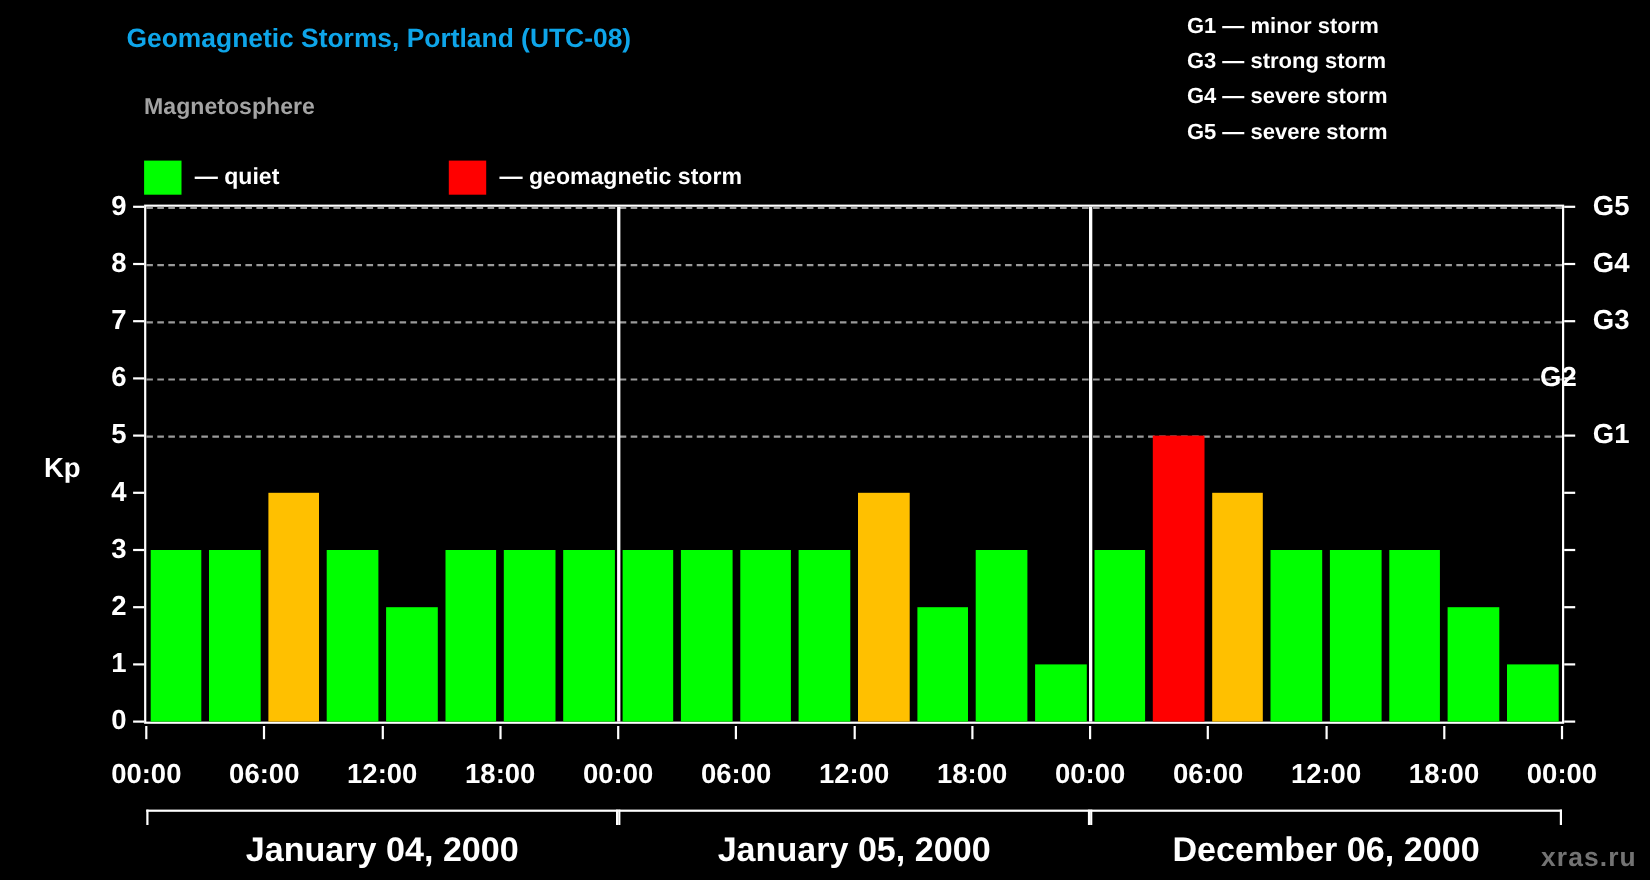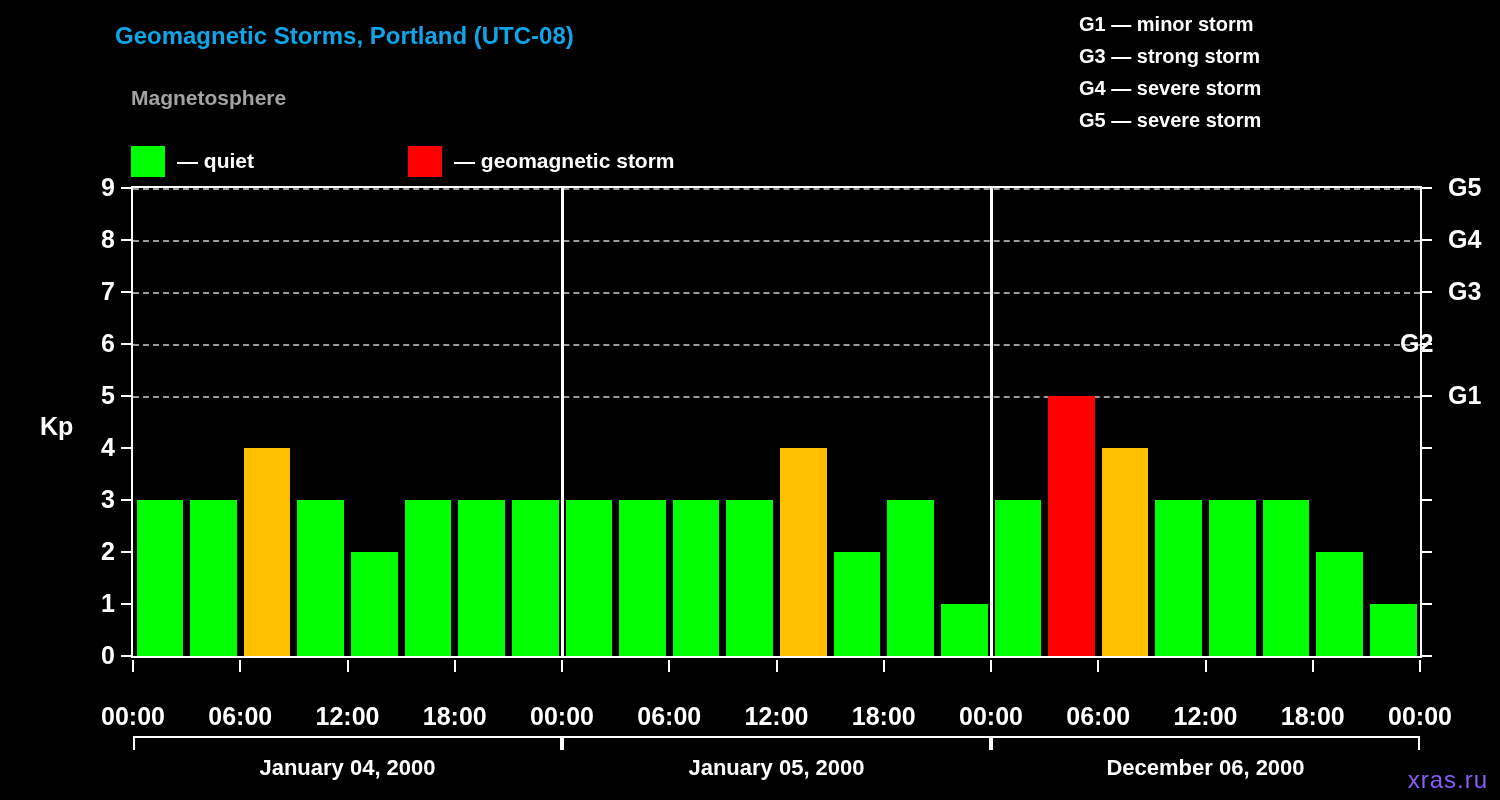--- a/index.html
+++ b/index.html
@@ -160,51 +160,50 @@
     background: #ffffff;
   }
   .xtick-label {
     position: absolute;
     top: 690px;
     color: #ffffff;
     font-size: 25px;
     font-weight: bold;
     white-space: nowrap;
     transform: translateX(-50%);
-    margin-top: 12px;
   }
 
   
   .day-bracket {
     position: absolute;
     top: 736px;
     height: 14px;
     border-left: 2px solid #ffffff;
     border-right: 2px solid #ffffff;
     border-top: 2px solid #ffffff;
     box-sizing: border-box;
   }
   .day-label {
     position: absolute;
     top: 755px;
     color: #ffffff;
-    font-size: 22px;
+    font-size: 31px;
     font-weight: bold;
     text-align: right;
     white-space: nowrap;
     transform: translateX(-50%);
   }
 
   #watermark {
     position: absolute;
     right: 12px;
     bottom: 6px;
-    color: #8b5cf6;
+    color: #737373;
     font-size: 24px;
-    font-weight: normal;
+    font-weight: bold;
     letter-spacing: 1px;
   }
 </style>
 </head>
 <body>
 
 <div id="root">
 
   <div id="chart-title">Geomagnetic Storms, Portland (UTC-08)</div>
   <div id="legend-heading">Magnetosphere</div>

